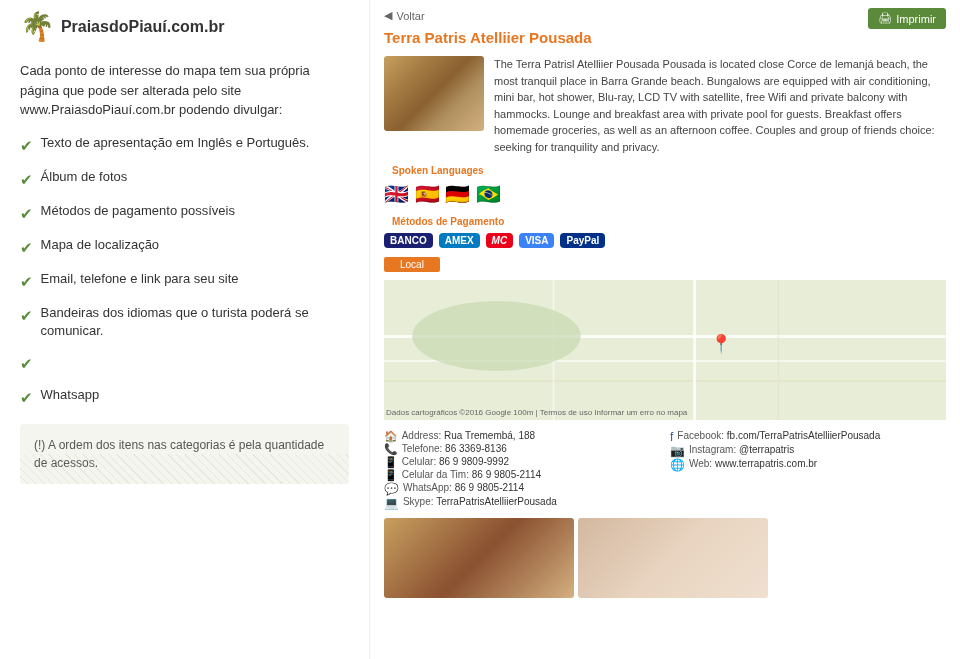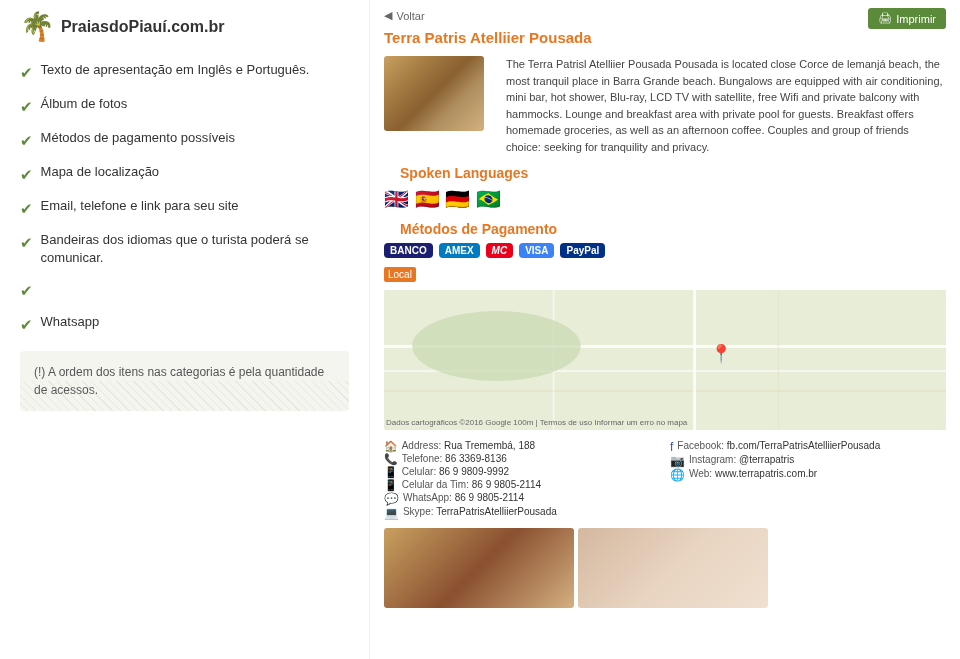--- a/index.html
+++ b/index.html
@@ -131,21 +131,21 @@
       font-size: 11px;
       border-radius: 3px;
       cursor: pointer;
       display: flex;
       align-items: center;
       gap: 4px;
     }
 
     .place-header {
       display: flex;
-      gap: 22px;
+      gap: 10px;
       margin-bottom: 10px;
       clear: both;
     }
     .place-image-main {
       width: 100px;
       height: 75px;
       background: #b8a080;
       border-radius: 3px;
       flex-shrink: 0;
       overflow: hidden;
@@ -163,23 +163,23 @@
 
     .place-description {
       font-size: 11px;
       color: #444;
       line-height: 1.5;
       flex: 1;
     }
 
     .section-header-orange {
       color: #e87722;
-      font-size: 14px;
+      font-size: 10px;
       font-weight: bold;
-      margin: 8px 0 6px 16px;
+      margin: 8px 0 6px 8px;
     }
 
     .flags-row {
       display: flex;
       gap: 6px;
       margin-bottom: 10px;
       align-items: center;
     }
 
     .payment-row {
@@ -198,21 +198,21 @@
     .badge-amex { background: #007bc1; color: #fff; }
     .badge-mc { background: #eb001b; color: #fff; font-style: italic; }
     .badge-visa { background: #3b82f6; color: #fff; }
     .badge-paypal { background: #003087; color: #fff; }
 
     .local-tag {
       display: inline-block;
       background: #e87722;
       color: #fff;
       font-size: 10px;
-      padding: 2px 4px;
+      padding: 2px 16px;
       border-radius: 2px;
       margin-bottom: 8px;
     }
 
     .map-container {
       width: 100%;
       height: 140px;
       background: #e8e8d8;
       border-radius: 3px;
       margin-bottom: 10px;
@@ -291,20 +291,21 @@
   </style>
 </head>
 <body>
 
 <div class="left-panel">
   <div class="logo-area">
     <span class="logo-icon">🌴</span>
     <span class="logo-text">PraiasdoPiauí.com.br</span>
   </div>
 
+  <p class="intro-text">Cada ponto de interesse do mapa tem sua própria página que pode ser alterada pelo site www.PraiasdoPiauí.com.br podendo divulgar:</p>
 
   <ul class="checklist">
     <li>
       <span class="check-icon">✔</span>
       <span>Texto de apresentação em Inglês e Português.</span>
     </li>
     <li>
       <span class="check-icon">✔</span>
       <span>Álbum de fotos</span>
     </li>

